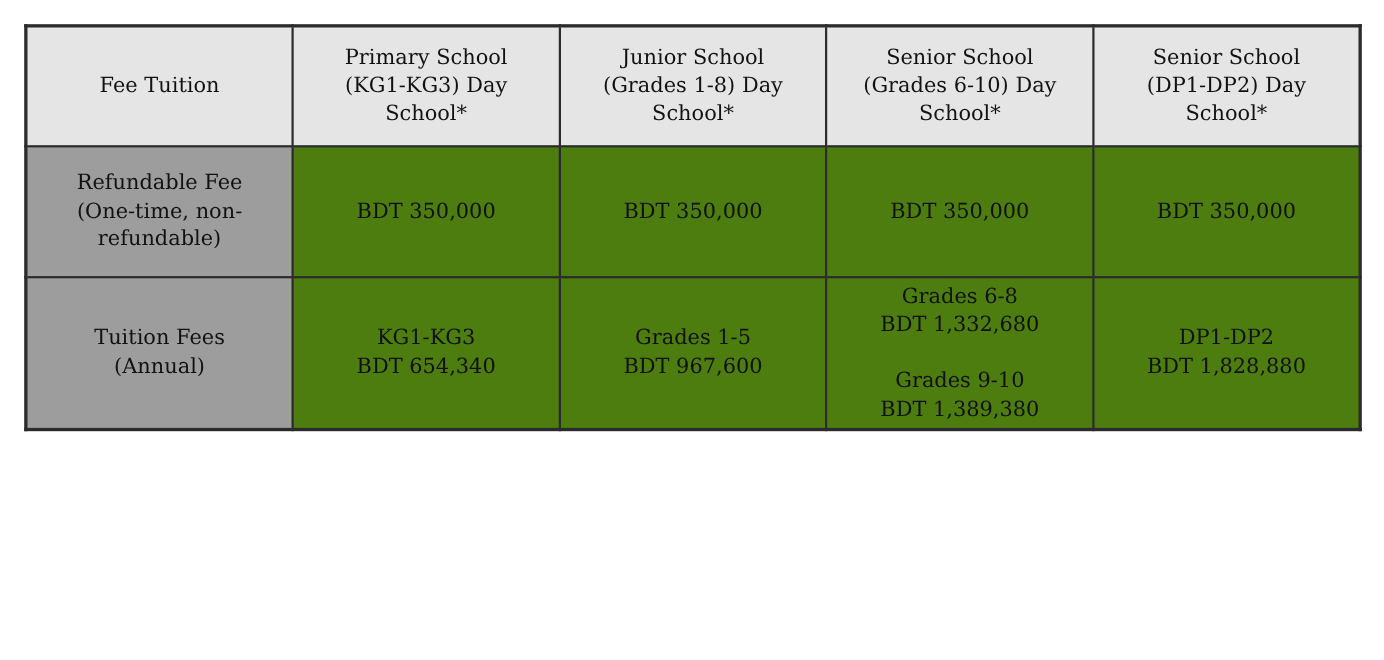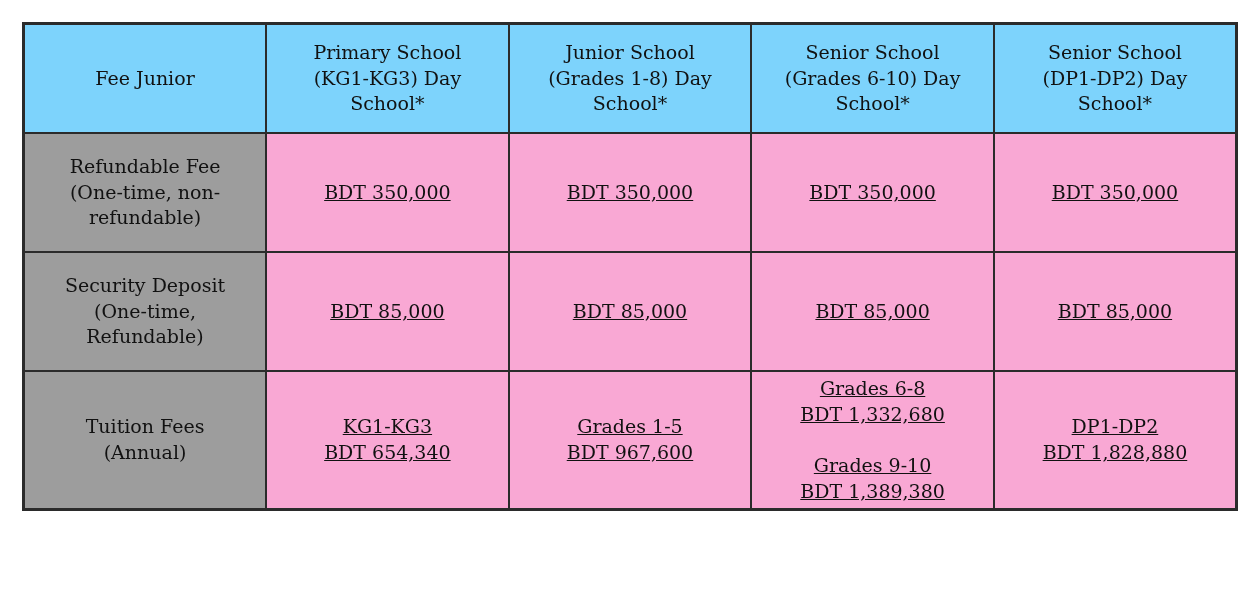--- a/index.html
+++ b/index.html
@@ -35,42 +35,41 @@
     line-height: 1.35;
   }
   .title-cell {
     background: #9d9d9d;
     font-weight: bold;
     font-size: 27px;
     letter-spacing: 0.5px;
     height: 84px;
   }
   tr.header-row th {
-    background: #7dd3fc;
+    background: #e5e5e5;
     height: 99px;
   }
   th.row-label {
     background: #9d9d9d;
   }
   tr.data-row-1 td, tr.data-row-1 th { height: 109px; }
   tr.data-row-2 td, tr.data-row-2 th { height: 109px; }
   tr.data-row-3 td, tr.data-row-3 th { height: 115px; }
   td.value-cell {
-    background: #f9a8d4;
-    text-decoration: underline;
+    background: #4d7c0f;
   }
 </style>
 </head>
 <body>
 
 <div class="page">
   <table class="fee-table">
     <thead>
       <tr class="header-row">
-        <th>Fee Junior</th>
+        <th>Fee Tuition</th>
         <th>Primary School
 (KG1-KG3) Day
 School*</th>
         <th>Junior School
 (Grades 1-8) Day
 School*</th>
         <th>Senior School
 (Grades 6-10) Day
 School*</th>
         <th>Senior School
@@ -81,29 +80,20 @@
     <tbody>
       <tr class="data-row-1">
         <th class="row-label">Refundable Fee
 (One-time, non-
 refundable)</th>
         <td class="value-cell">BDT 350,000</td>
         <td class="value-cell">BDT 350,000</td>
         <td class="value-cell">BDT 350,000</td>
         <td class="value-cell">BDT 350,000</td>
       </tr>
-      <tr class="data-row-2">
-        <th class="row-label">Security Deposit
-(One-time,
-Refundable)</th>
-        <td class="value-cell">BDT 85,000</td>
-        <td class="value-cell">BDT 85,000</td>
-        <td class="value-cell">BDT 85,000</td>
-        <td class="value-cell">BDT 85,000</td>
-      </tr>
       <tr class="data-row-3">
         <th class="row-label">Tuition Fees
 (Annual)</th>
         <td class="value-cell">KG1-KG3
 BDT 654,340</td>
         <td class="value-cell">Grades 1-5
 BDT 967,600</td>
         <td class="value-cell">Grades 6-8
 BDT 1,332,680
 

